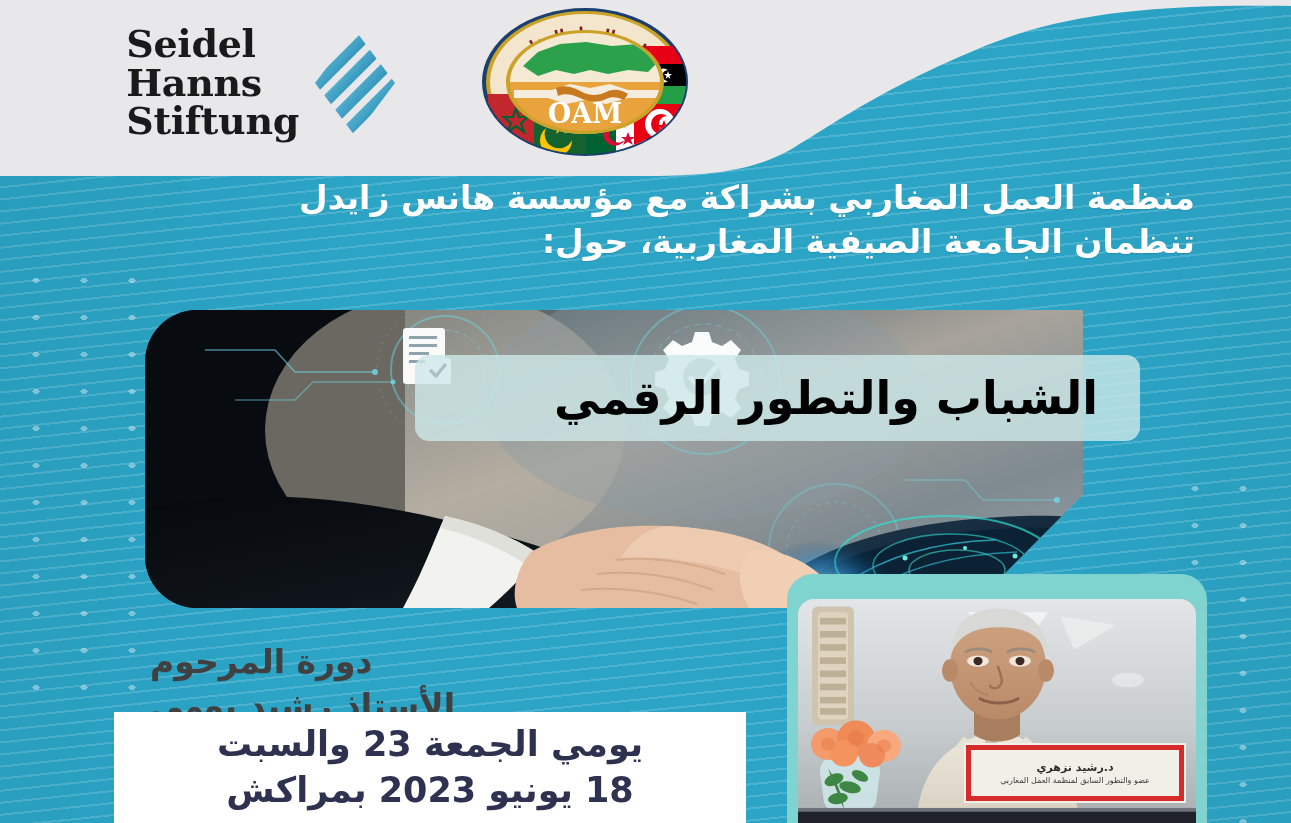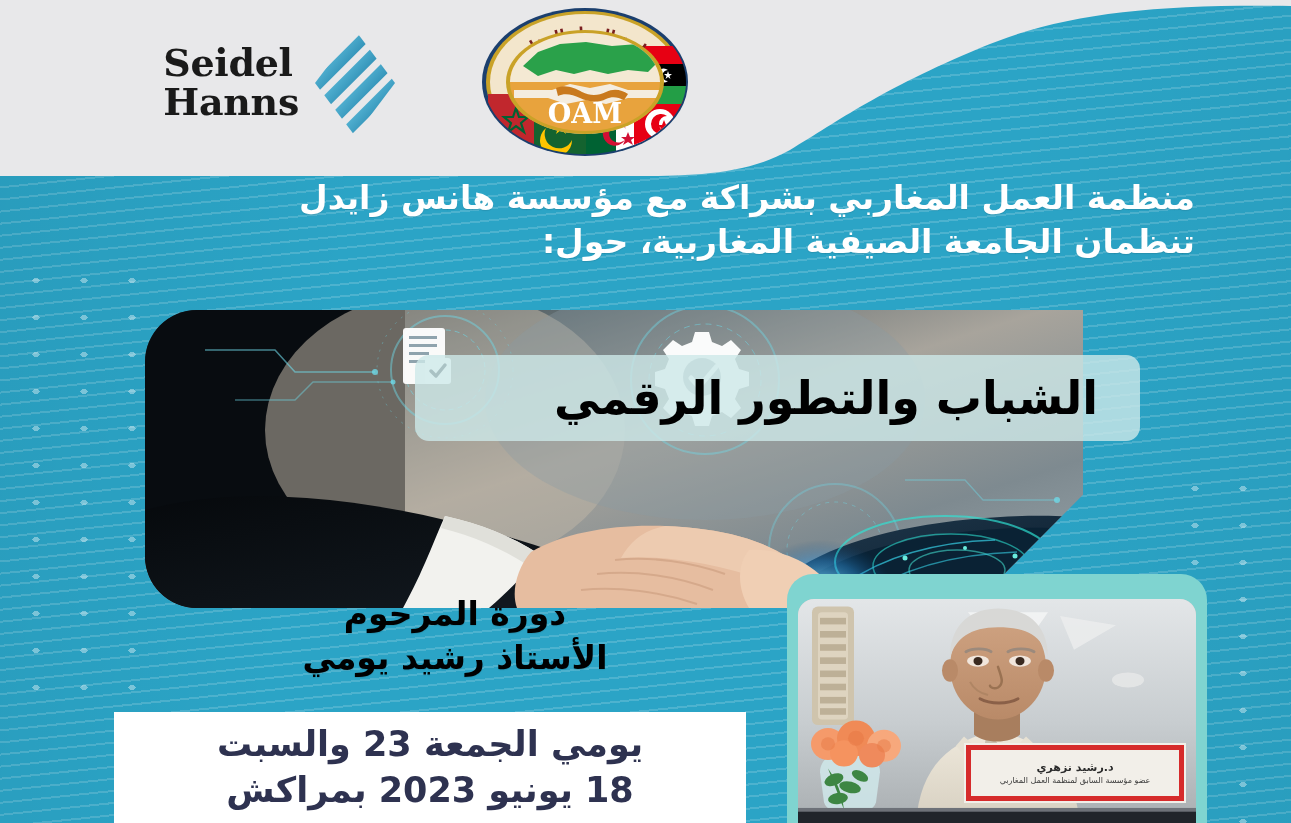--- a/index.html
+++ b/index.html
@@ -160,24 +160,24 @@
     color: #000000;
     font-size: 46px;
     font-weight: 700;
     letter-spacing: 0px;
   }
 
   
   .dedication {
     position: absolute;
     left: 150px;
-    top: 592px;
+    top: 640px;
     width: 610px;
-    text-align: center;
-    color: #000000;
+    text-align: left;
+    color: #404040;
     font-size: 33px;
     font-weight: 700;
     line-height: 1.34;
     text-shadow: 0 1px 1px rgba(0,0,0,0.10);
   }
   .dedication .line { display:block; }
 
   
   .date-box {
     position: absolute;
@@ -286,20 +286,21 @@
           <rect x="-40" y="60" width="170" height="11" fill="url(#g1)"></rect>
           <rect x="-40" y="78" width="170" height="11" fill="url(#g1)"></rect>
           <rect x="-40" y="96" width="170" height="11" fill="url(#g1)"></rect>
           <rect x="-40" y="114" width="170" height="11" fill="url(#g1)"></rect>
         </g>
       </g>
     </svg>
     <div class="hss-words">
       <div>Seidel</div>
       <div>Hanns</div>
+      <div>Stiftung</div>
     </div>
   </div>
 
   <div class="logo-oam">
     <svg viewBox="0 0 215 156" xmlns="http://www.w3.org/2000/svg">
       <defs>
         <clipPath id="ringClip">
           <path d="M107,6 a101,72 0 1,0 0.1,0 Z M107,30 a77,50 0 1,1 -0.1,0 Z"></path>
         </clipPath>
         <clipPath id="innerClip">
@@ -591,18 +592,18 @@
           <circle cx="30" cy="154" r="7" fill="#e87a46" opacity="0.5"></circle>
           <circle cx="86" cy="156" r="7" fill="#e87a46" opacity="0.5"></circle>
         </g>
 
         <rect x="0" y="224" width="398" height="14" fill="#20242a"></rect>
         <rect x="0" y="222" width="398" height="4" fill="#6d7178"></rect>
       </svg>
 
       <div class="nameplate">
         <span class="np-name">د.رشيد نزهري</span>
-        <span class="np-role">عضو مؤسسة السابق لمنظمة العمل المغاربي</span>
+        <span class="np-role">عضو والتطور السابق لمنظمة العمل المغاربي</span>
       </div>
     </div>
   </div>
 
 </div>
 
 </body></html>

